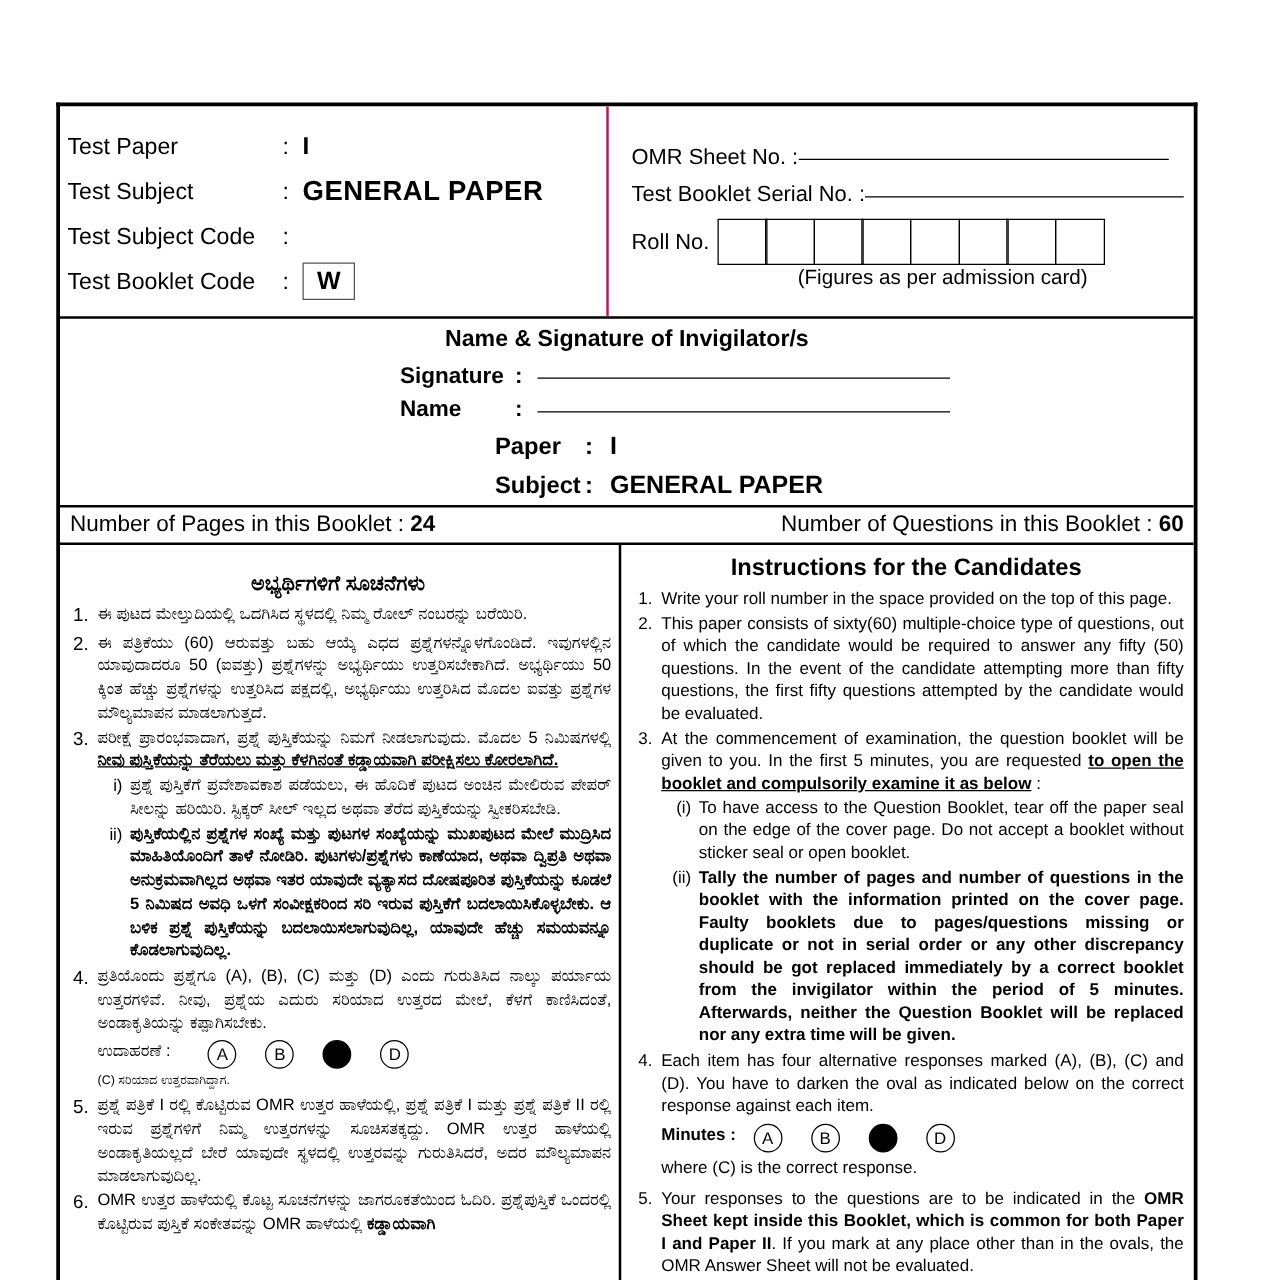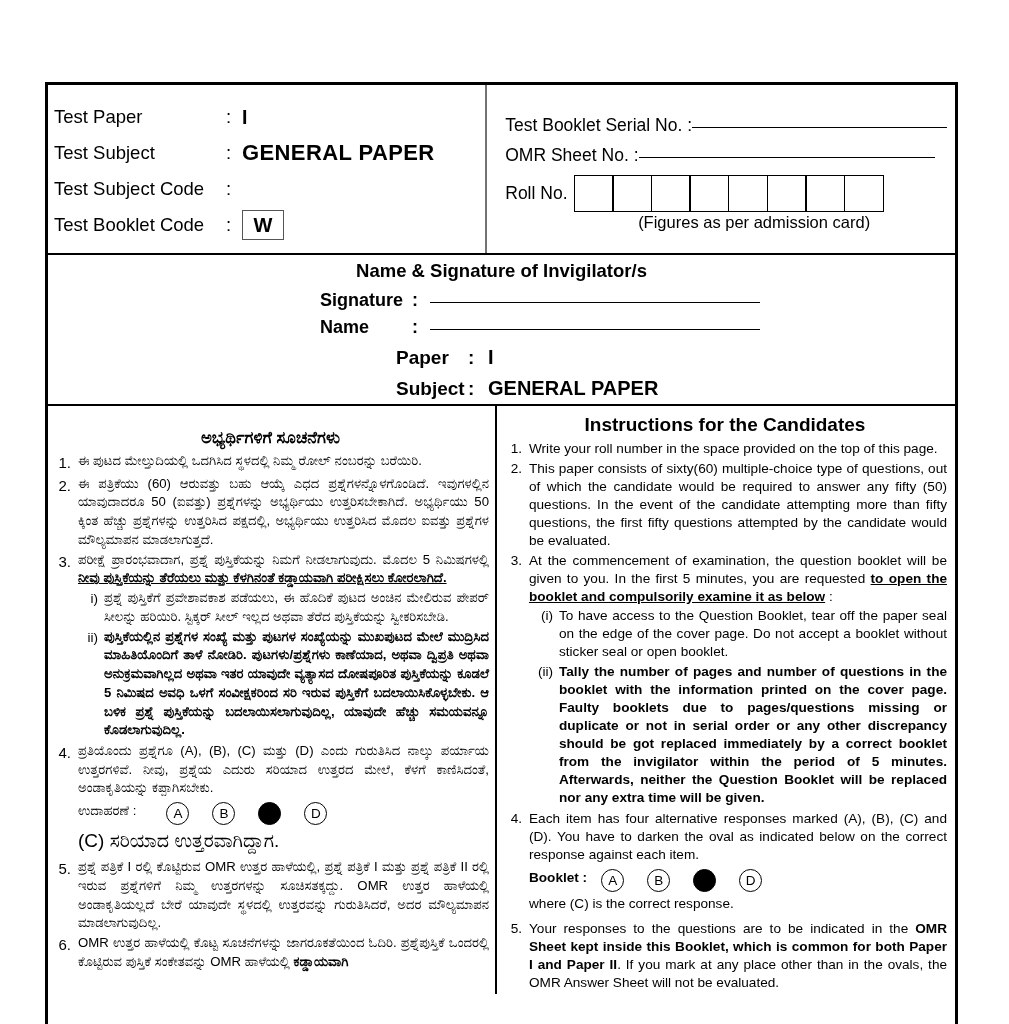--- a/index.html
+++ b/index.html
@@ -29,21 +29,21 @@
   }
 
   
   .hdr {
     display: flex;
     border-bottom: 2px solid #000;
   }
   .hdr-left {
     width: 449px;
     box-sizing: border-box;
-    border-right: 2px solid #737373;
+    border-right: 2px solid #be185d;
     padding: 14px 0 10px 6px;
   }
   .hdr-right {
     flex: 1;
     box-sizing: border-box;
     padding: 30px 8px 6px 18px;
   }
 
   .frow {
     display: flex;
@@ -252,21 +252,21 @@
     margin-right: 23px;
     box-sizing: border-box;
   }
   .oval.filled {
     background: #000;
     color: transparent;
     border-color: #000;
   }
   .example.kn .ex-label { font-weight: normal; font-size: 13.2px; }
   .example.kn .ovals { margin-left: 26px; }
-  .kn-after { font-size: 19px; margin-bottom: 2px; }
+  .kn-after { font-size: 10px; margin-bottom: 2px; }
   .en-after { margin: 2px 0 6px 0; }
 </style>
 </head>
 <body>
 
 <div class="page">
 
   <div class="hdr">
 
     <div class="hdr-left">
@@ -292,27 +292,27 @@
         <span class="flabel">Test Booklet Code</span>
         <span class="fcolon">:</span>
         <span class="codebox booklet">W</span>
       </div>
 
     </div>
 
     <div class="hdr-right">
 
       <div class="rrow">
+        <span>OMR Sheet No. :</span>
+        <span class="rule" style="width:296px;"></span>
+      </div>
+
+      <div class="rrow">
         <span>Test Booklet Serial No. :</span>
         <span class="rule" style="width:255px;"></span>
-      </div>
-
-      <div class="rrow">
-        <span>OMR Sheet No. :</span>
-        <span class="rule" style="width:296px;"></span>
       </div>
 
       <div class="rollrow">
         <span>Roll No.</span>
         <span class="rollboxes">
           <span class="rollcell"></span>
           <span class="rollcell"></span>
           <span class="rollcell"></span>
           <span class="rollcell"></span>
           <span class="rollcell"></span>
@@ -351,20 +351,24 @@
 
     <div class="paperrow">
       <span class="lbl">Subject</span>
       <span class="cln">:</span>
       <span class="val">GENERAL PAPER</span>
     </div>
 
   </div>
 
 
+  <div class="pagesrow">
+    <span><span>Number of Pages in this Booklet : </span><b>24</b></span>
+    <span><span>Number of Questions in this Booklet : </span><b>60</b></span>
+  </div>
 
   <div class="cols">
 
     <div class="col-kn">
       <div class="col-title">ಅಭ್ಯರ್ಥಿಗಳಿಗೆ ಸೂಚನೆಗಳು</div>
 
       <ol class="ins">
 
         <li>
           <span class="num">1.</span>
@@ -453,21 +457,21 @@
               </li>
             </ul>
           </span>
         </li>
 
         <li>
           <span class="num">4.</span>
           <span class="body">
             <span>Each item has four alternative responses marked (A), (B), (C) and (D). You have to darken the oval as indicated below on the correct response against each item.</span>
             <div class="example">
-              <span class="ex-label">Booklet :</span>
+              <span class="ex-label">Minutes :</span>
               <span class="ovals">
                 <span class="oval">A</span>
                 <span class="oval">B</span>
                 <span class="oval filled">C</span>
                 <span class="oval">D</span>
               </span>
             </div>
             <div class="en-after">where (C) is the correct response.</div>
           </span>
         </li>

